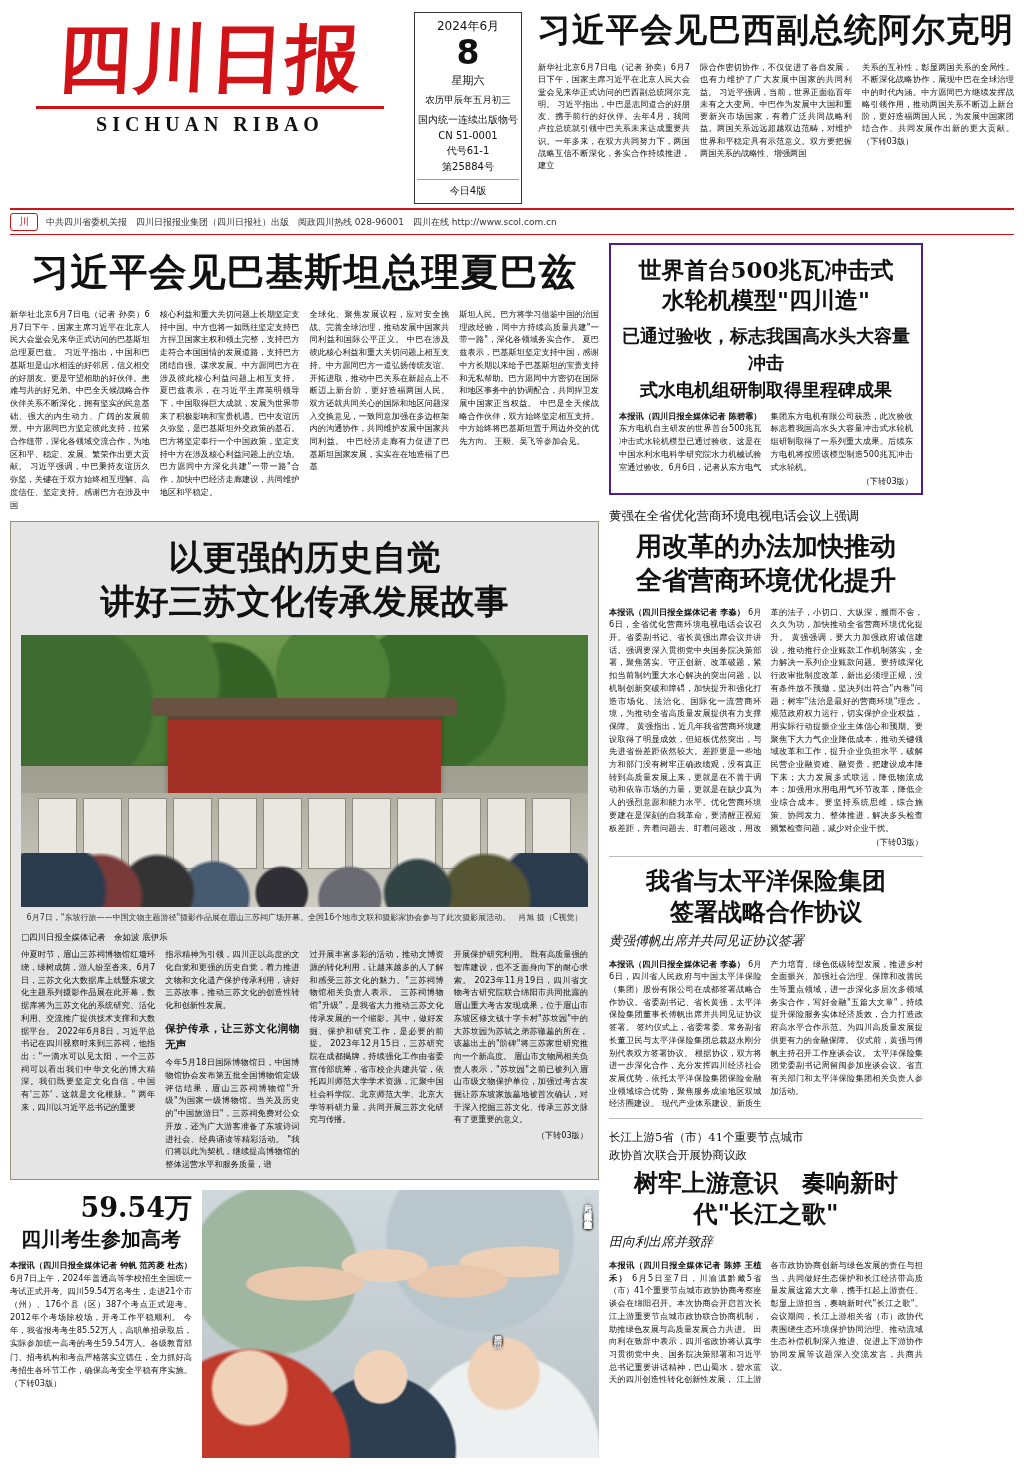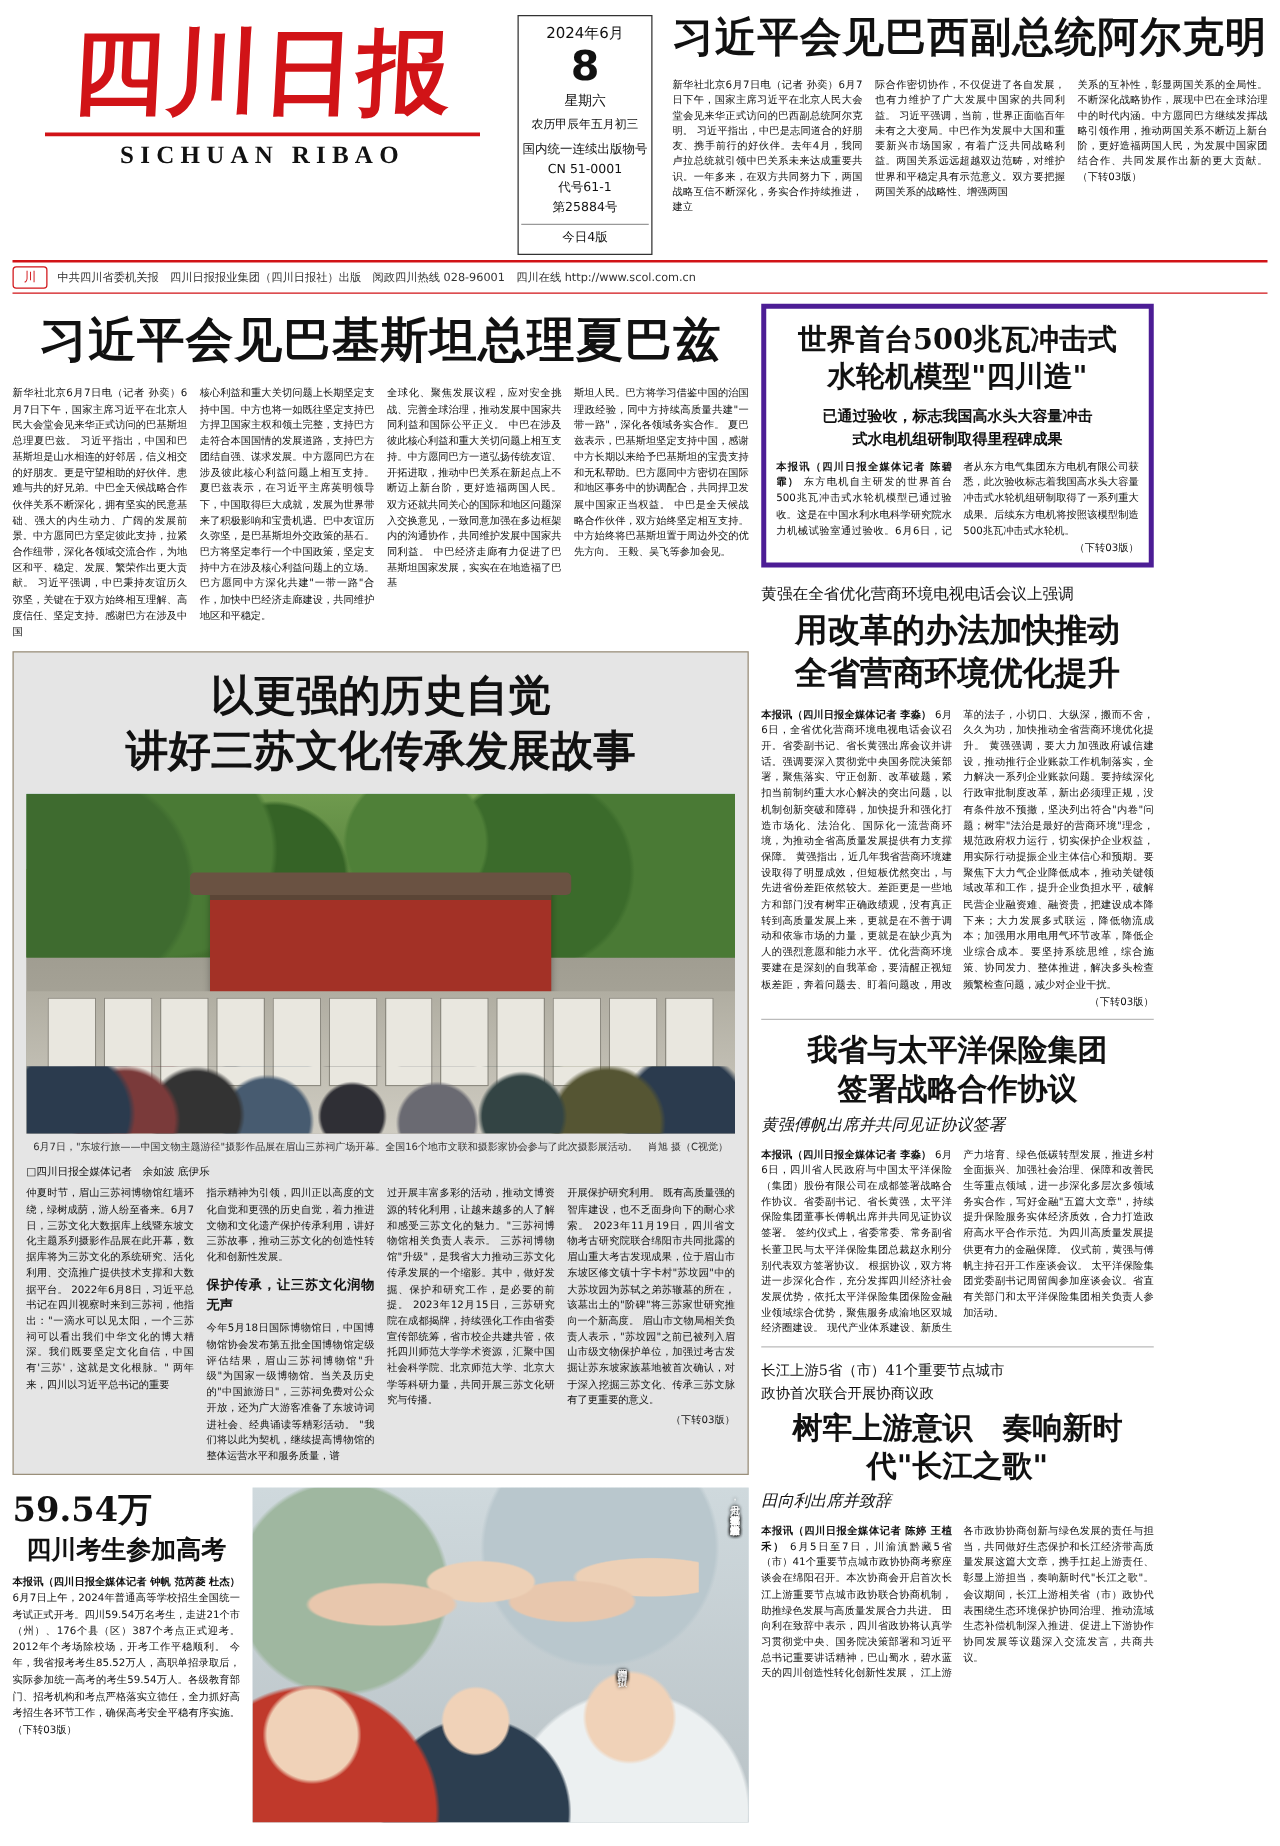--- a/index.html
+++ b/index.html
@@ -122,21 +122,21 @@
   }
   .cap { font-size:8px; color:#333; text-align:center; margin:5px 2px 8px 2px; line-height:1.5; }
   .feature-cols { display:flex; gap:10px; font-size:8.2px; line-height:1.55; text-align:justify; }
   .feature-cols > div { flex:1; }
   .sub-h { font-weight:bold; font-size:10.5px; margin:8px 0 4px 0; font-family:"DejaVu Serif", serif;}
   .byline { font-size:8.5px; margin-bottom:4px; }
 
   
   .bottomleft { display:flex; gap:10px; margin-top:10px; }
   .bl-text { width:182px; }
-  .bl-num { font-family:"DejaVu Serif", serif; font-weight:bold; font-size:27px; text-align:left; }
+  .bl-num { font-family:"DejaVu Serif", serif; font-weight:bold; font-size:27px; text-align:right; }
   .bl-title { font-family:"DejaVu Serif", serif; font-weight:bold; font-size:20px; text-align:center; margin-bottom:6px;}
   .bl-body { font-size:8.2px; line-height:1.6; text-align:justify; }
   .bl-photo { flex:1; height:268px; position:relative; overflow:hidden;
     background:linear-gradient(#dfe6ea,#cfd8dd); }
   .bl-photo .bg { position:absolute; inset:0;
     background:
       radial-gradient(circle at 18% 30%, #9fb7a0 0 22%, transparent 23%),
       radial-gradient(circle at 70% 18%, #b9c7cd 0 26%, transparent 27%),
       linear-gradient(#cfd9dd,#b9c2c6);
   }
@@ -155,27 +155,27 @@
       radial-gradient(circle at 45% 95%, #2c3e50 0 28%, transparent 29%),
       radial-gradient(circle at 76% 46%, #f0d2b8 0 11%, transparent 12%),
       radial-gradient(circle at 76% 95%, #ecf0f1 0 28%, transparent 29%);
   }
   .bl-photo .vcap { position:absolute; right:6px; top:8px; writing-mode:vertical-rl;
     font-size:8px; color:#fff; text-shadow:0 0 3px #000; line-height:1.6; }
   .bl-photo .vcap2 { position:absolute; right:96px; top:140px; writing-mode:vertical-rl;
     font-size:8px; color:#fff; text-shadow:0 0 3px #000; line-height:1.6;}
 
   
-  .redbox { border:4px solid #4c1d95; padding:8px 8px 6px 8px; }
+  .redbox { border:2px solid #4c1d95; padding:8px 8px 6px 8px; }
   .redbox h2 {
     font-family:"DejaVu Serif", serif; font-size:23px; font-weight:bold;
     text-align:center; line-height:1.32; margin:2px 0 6px 0;
   }
   .redbox h3 {
-    font-family:"DejaVu Serif", serif; font-size:12px; font-weight:bold;
+    font-family:"DejaVu Serif", serif; font-size:18px; font-weight:bold;
     text-align:center; line-height:1.5; margin:0 0 7px 0;
   }
   .redbox .body { font-size:8.2px; line-height:1.55; text-align:justify; column-count:2; column-gap:9px; }
   .cont { text-align:right; font-size:8.2px; margin-top:3px; }
 
   .kicker { font-size:12.5px; line-height:1.5; margin:12px 0 4px 0; font-family:"DejaVu Serif", serif;}
   .r-title {
     font-family:"DejaVu Serif", serif; font-weight:bold;
     font-size:26px; text-align:center; line-height:1.3; margin:2px 0 8px 0;
   }

